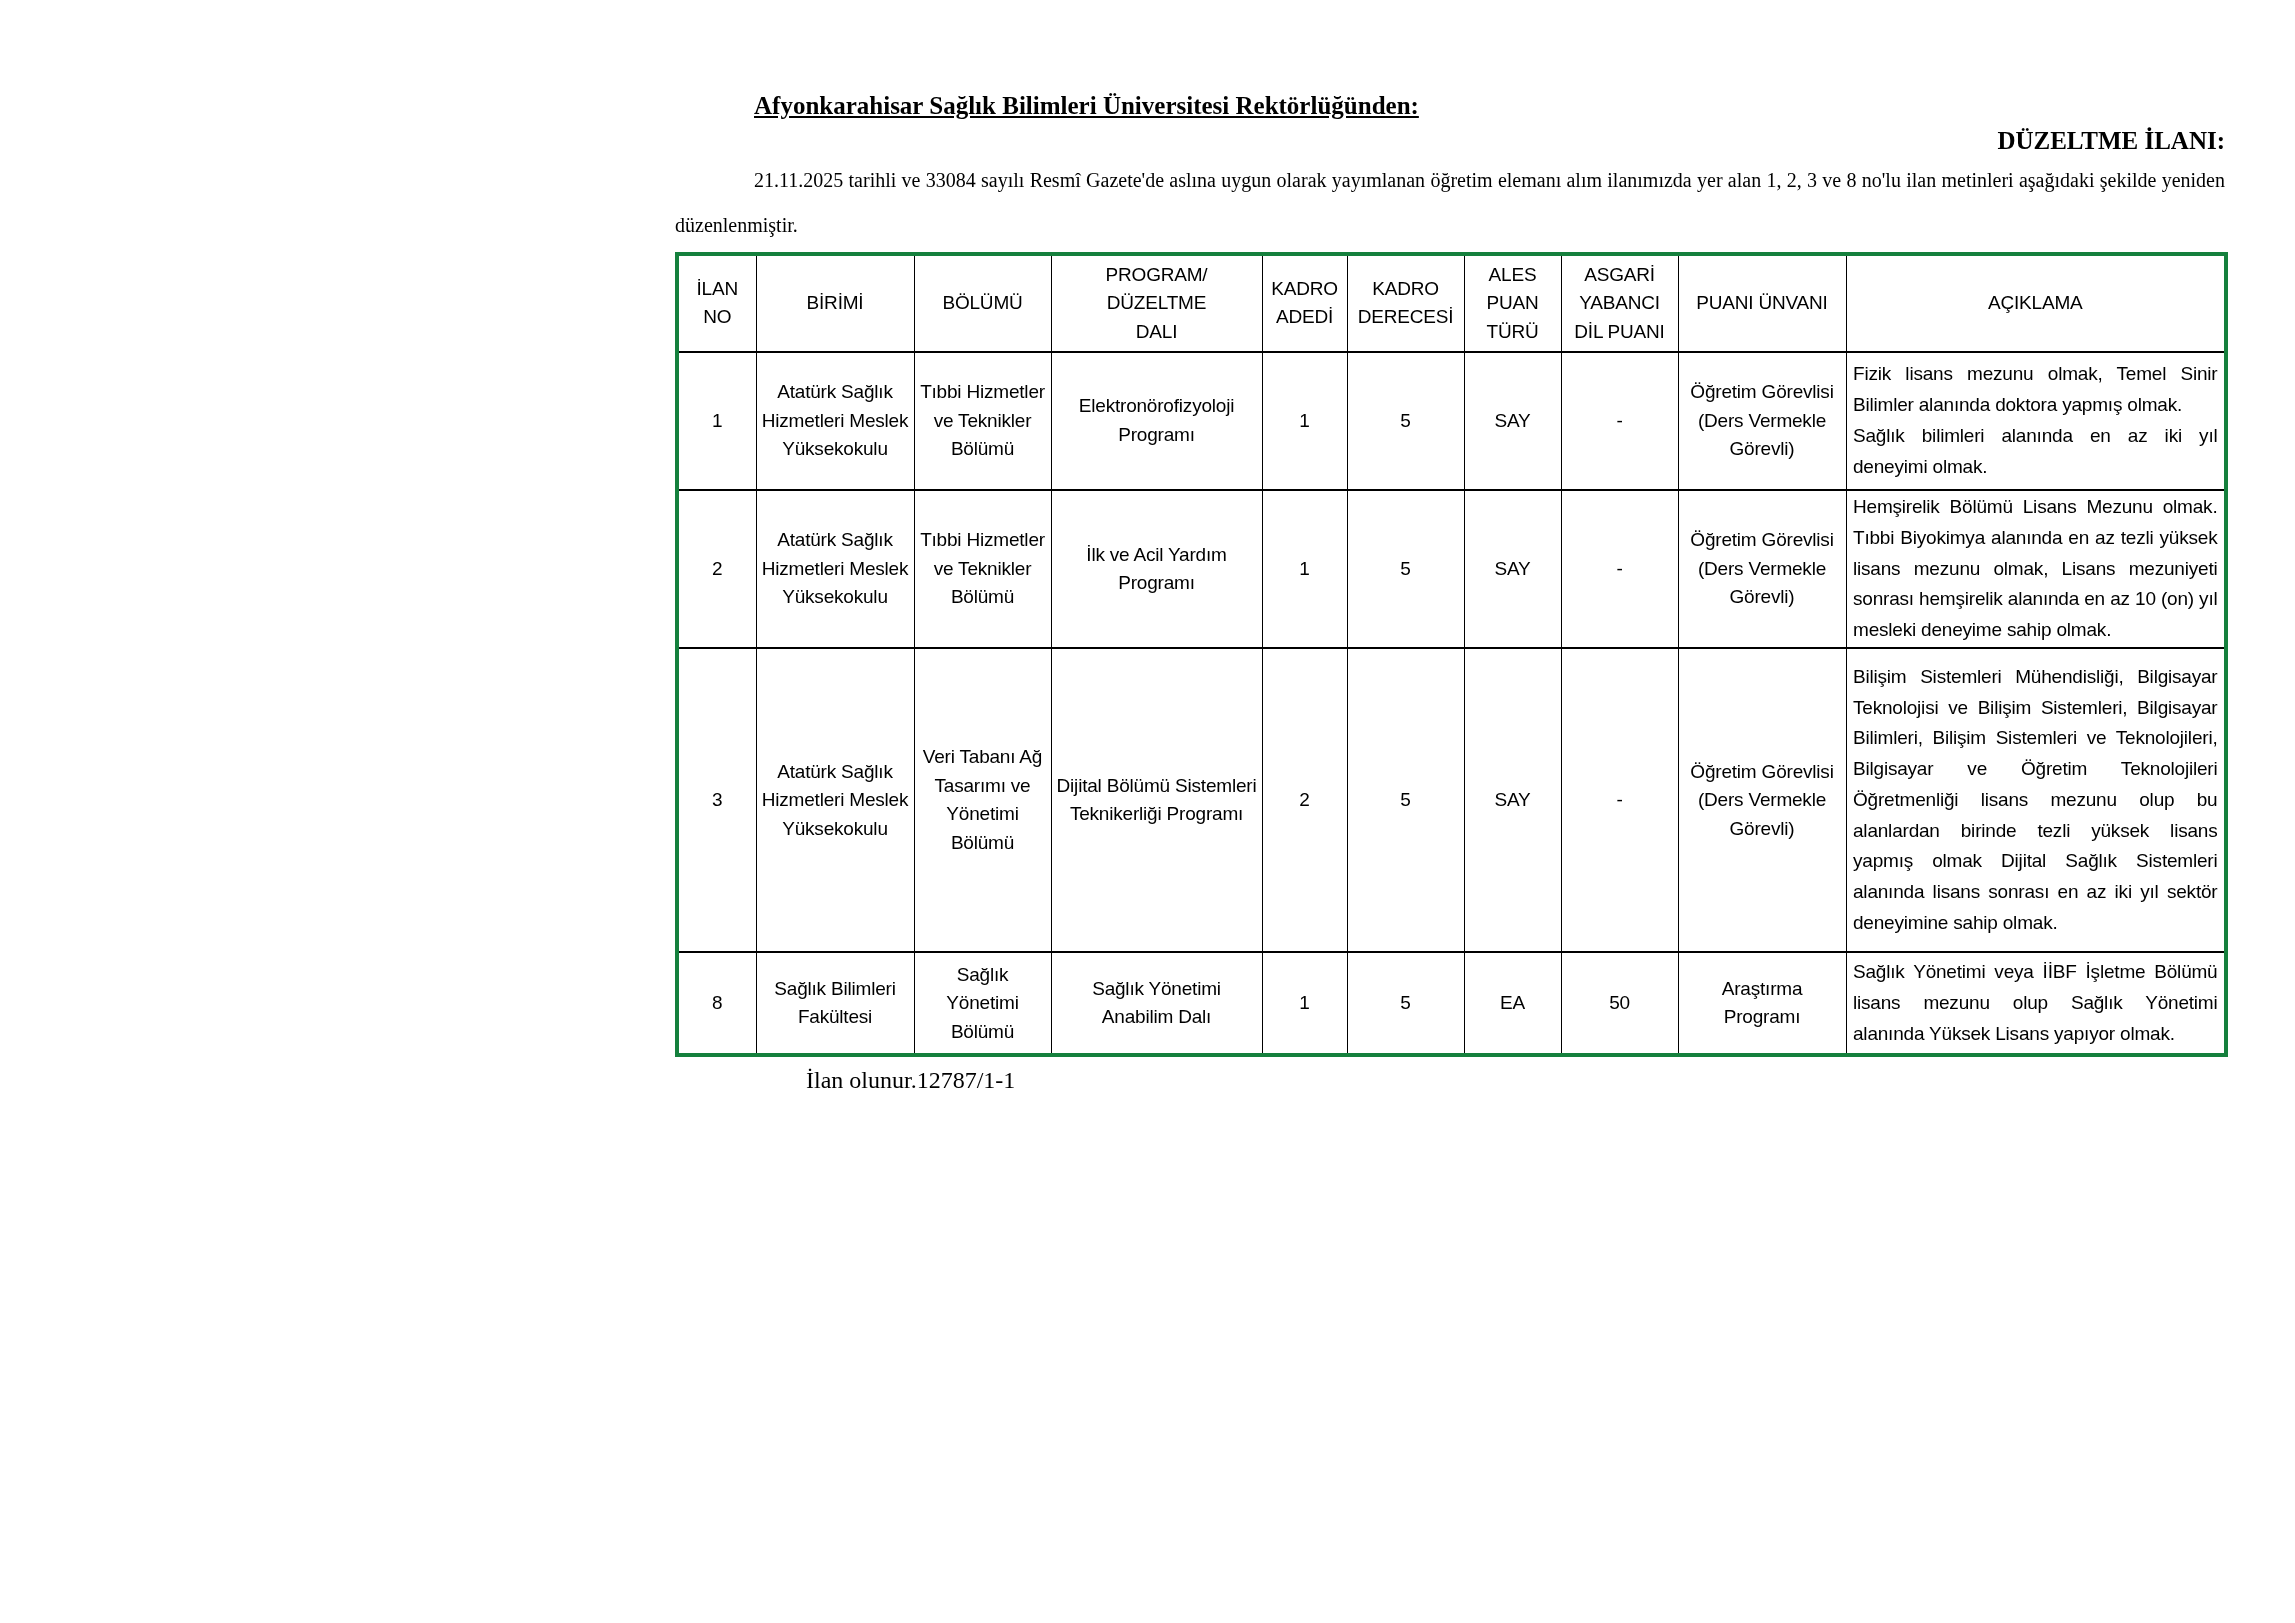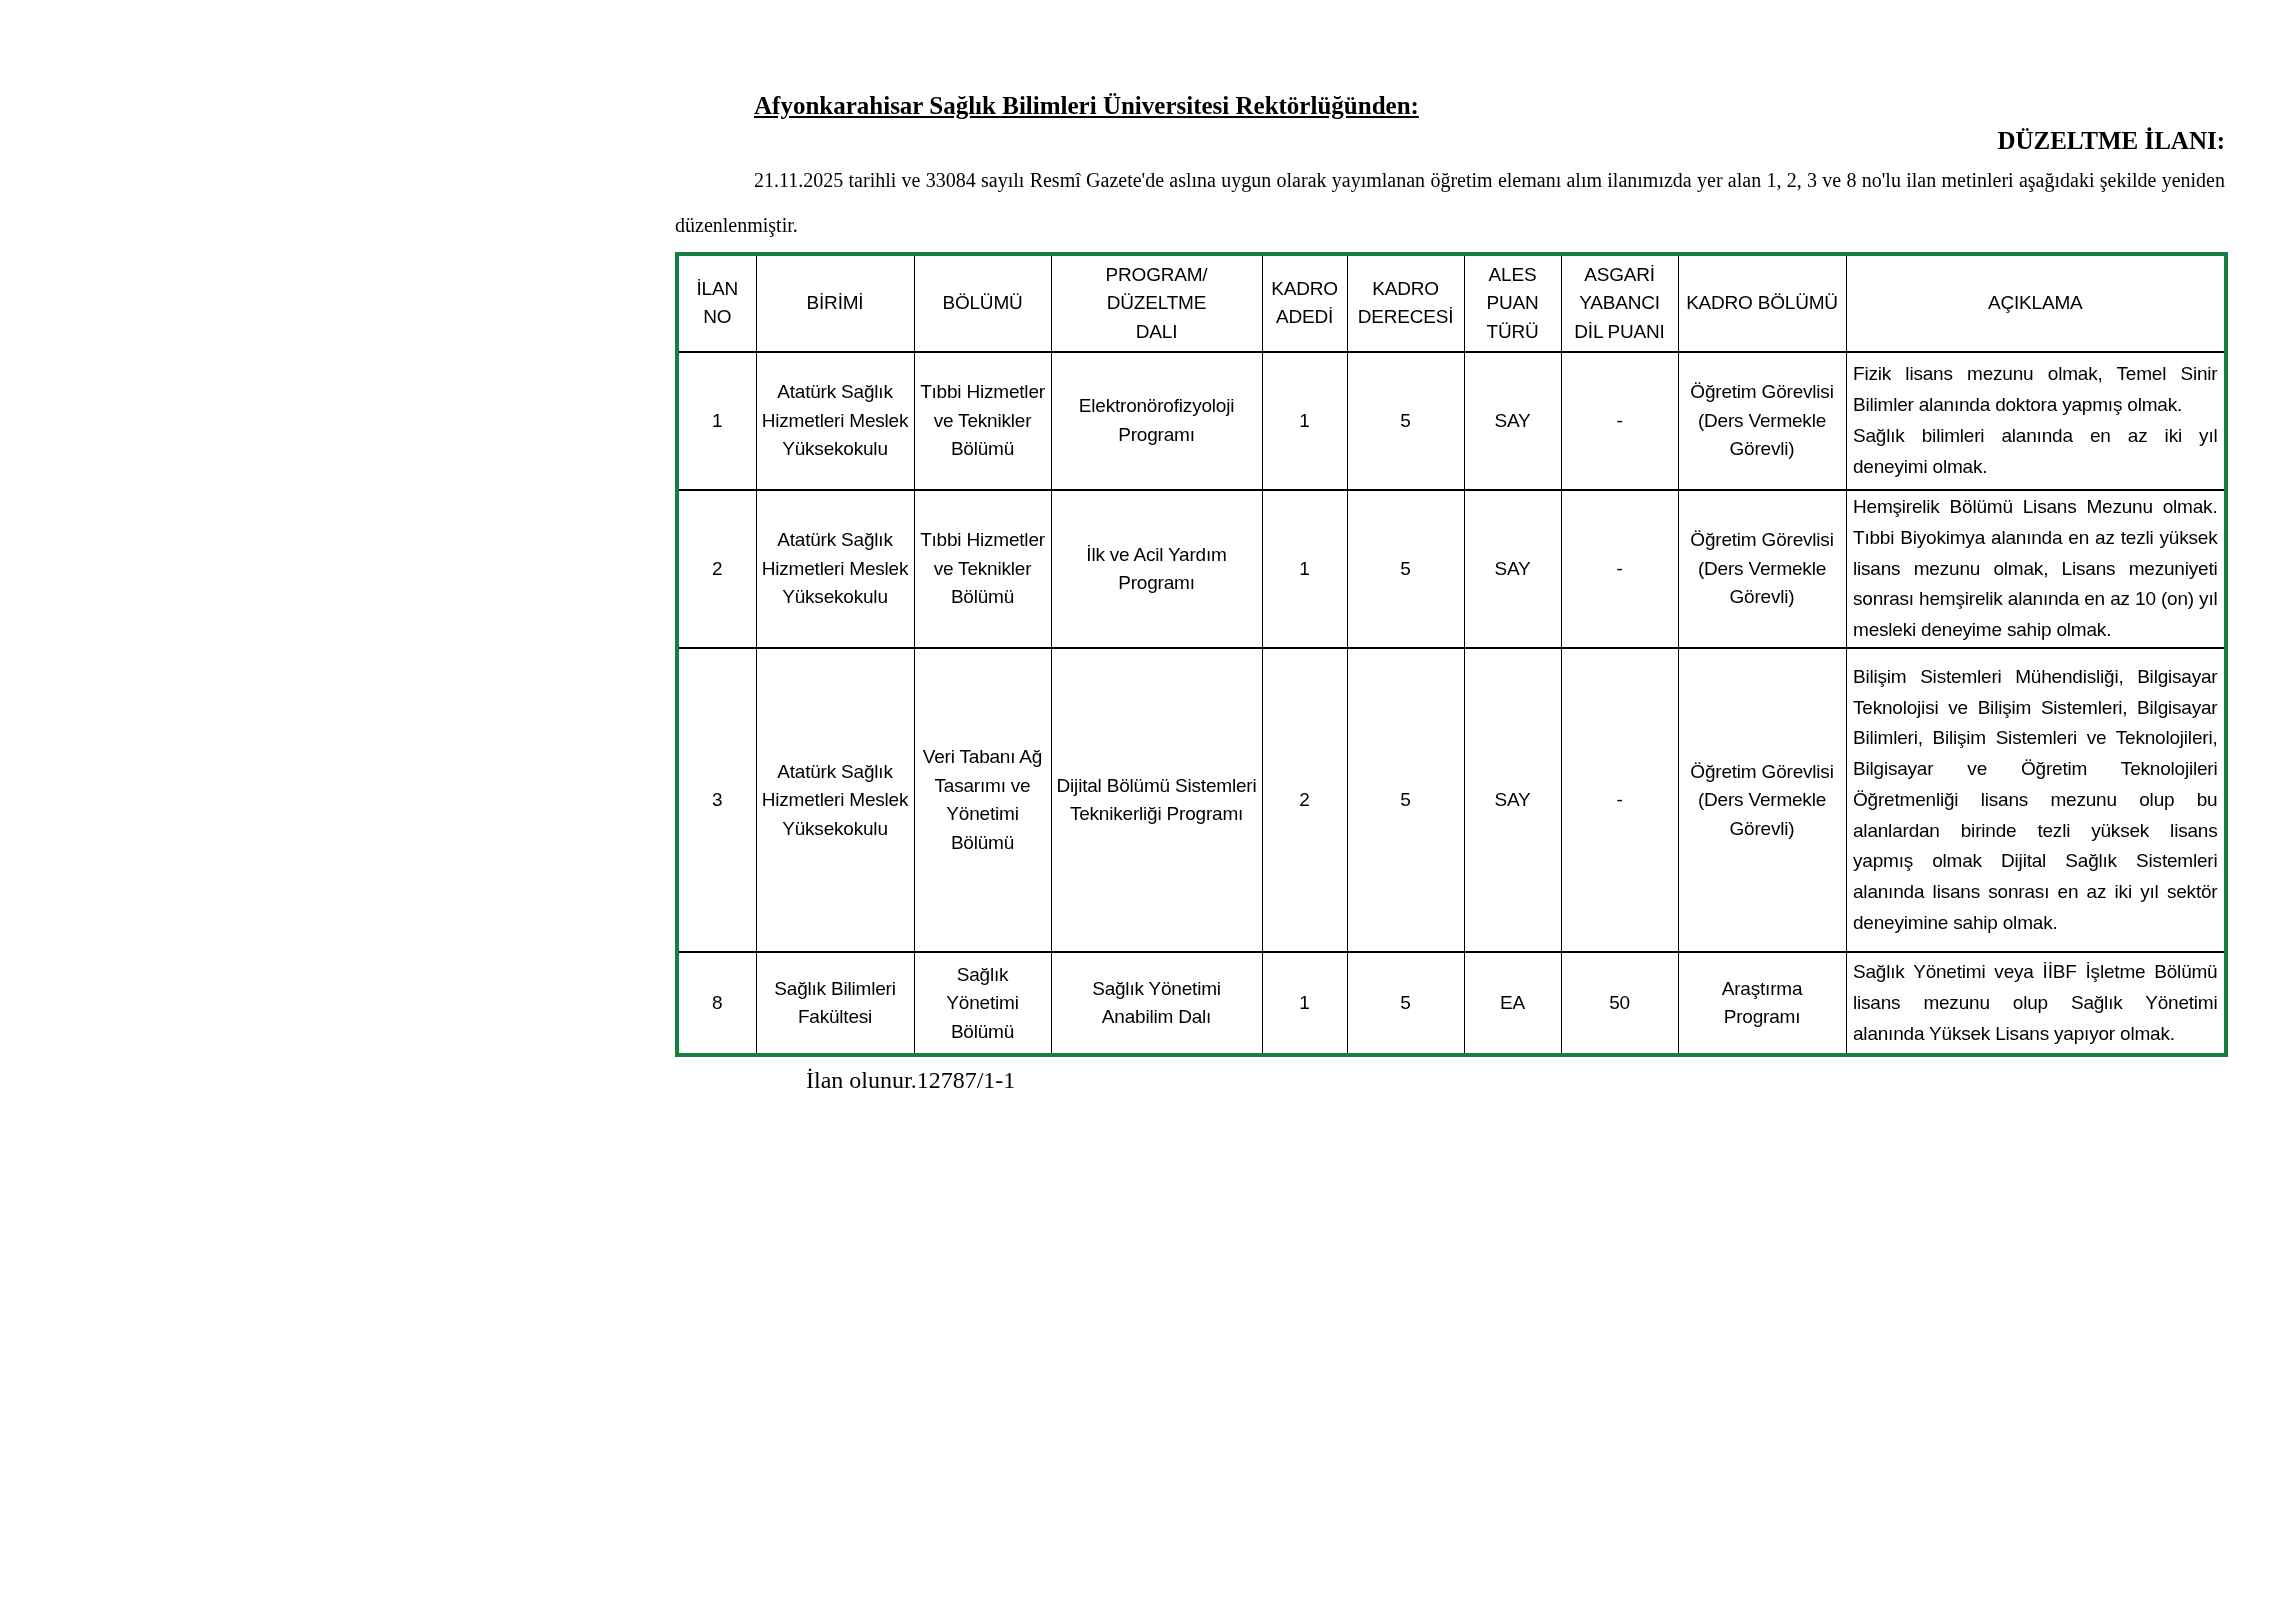--- a/index.html
+++ b/index.html
@@ -115,21 +115,21 @@
         <th>KADRO
 ADEDİ</th>
         <th>KADRO
 DERECESİ</th>
         <th>ALES
 PUAN
 TÜRÜ</th>
         <th>ASGARİ
 YABANCI
 DİL PUANI</th>
-        <th>KADRO BÖLÜMÜ</th>
+        <th>PUANI ÜNVANI</th>
         <th>AÇIKLAMA</th>
       </tr>
     </thead>
     <tbody>
       <tr class="h-r1">
         <td>1</td>
         <td>Atatürk Sağlık
 Hizmetleri Meslek
 Yüksekokulu</td>
         <td>Tıbbi Hizmetler

